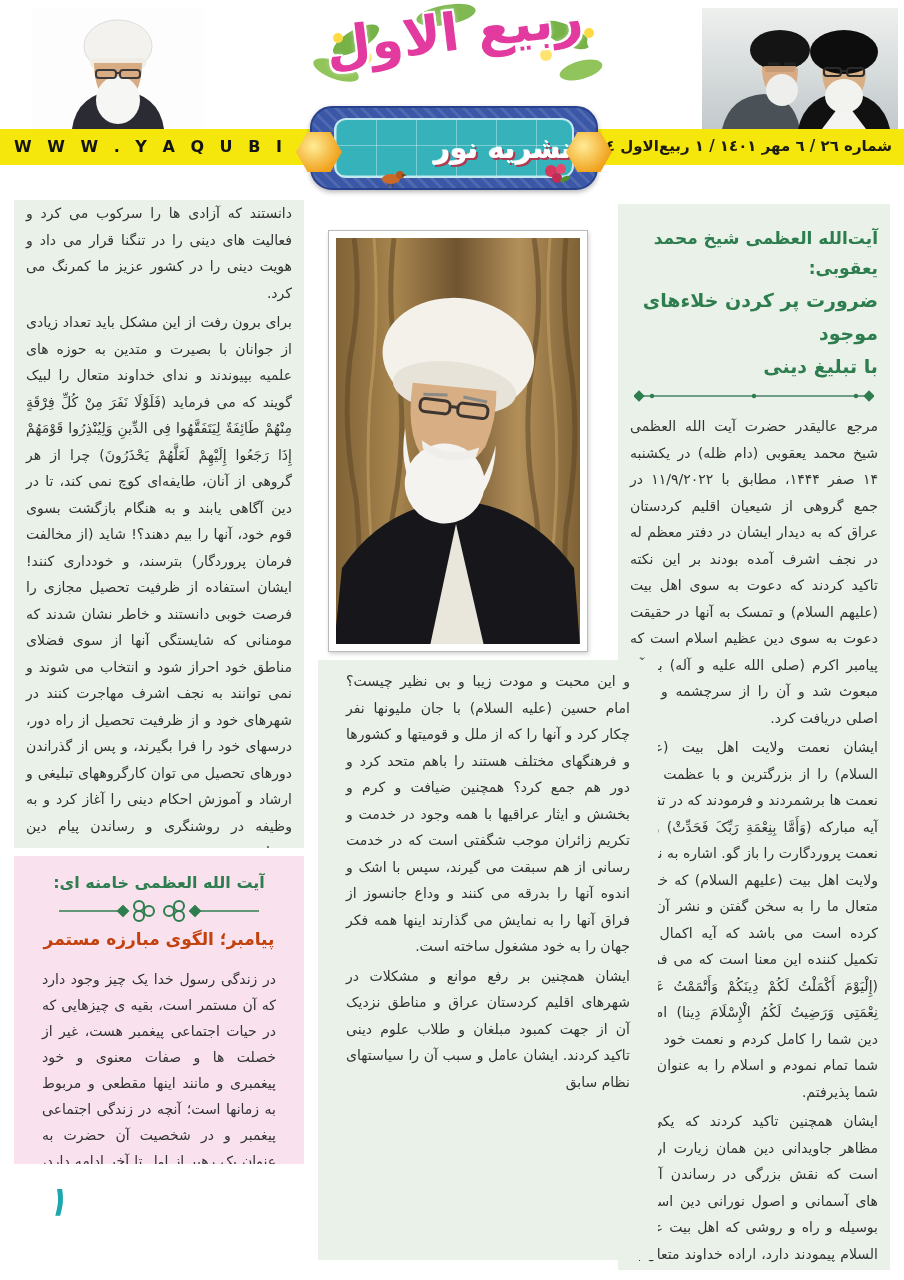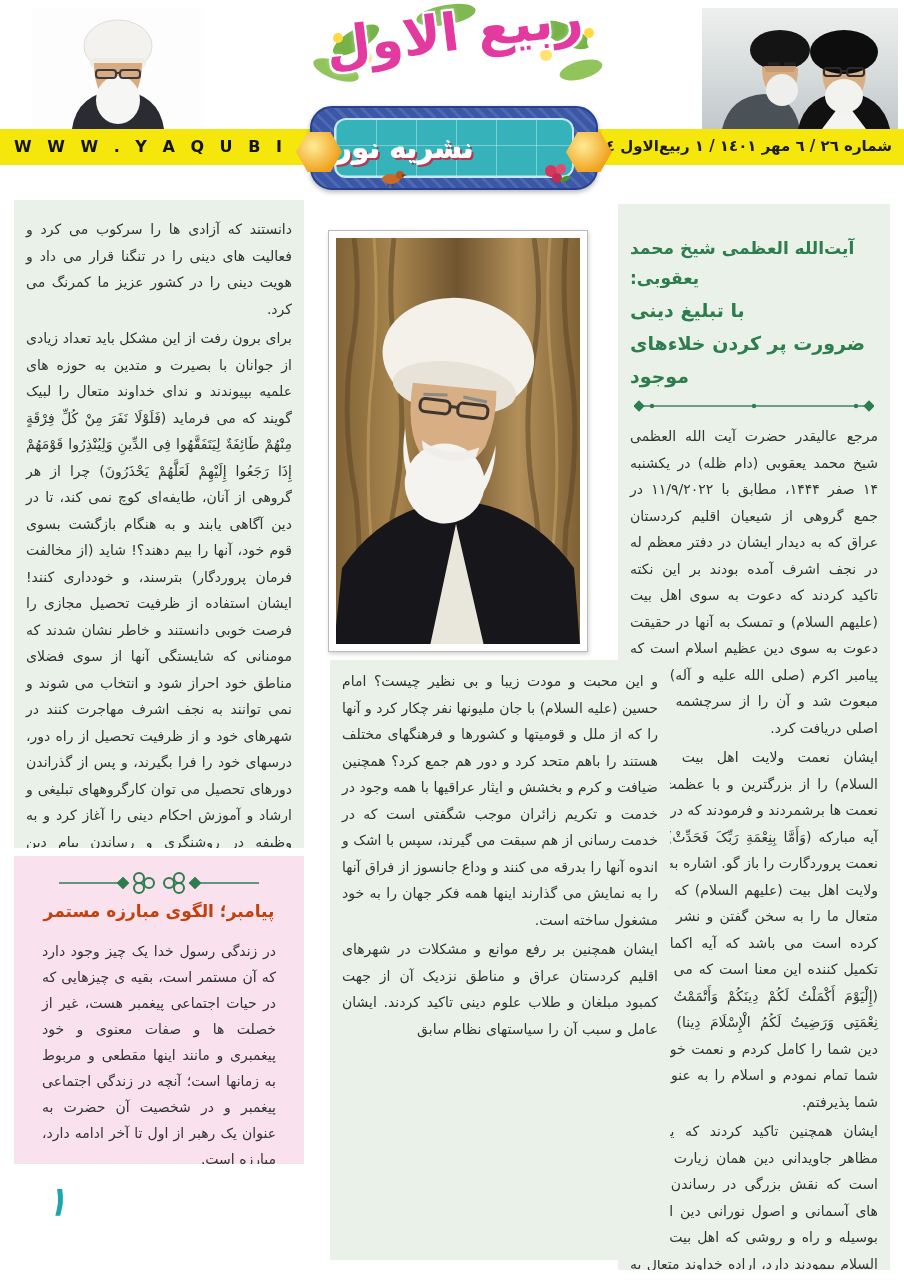--- a/index.html
+++ b/index.html
@@ -19,43 +19,43 @@
   .masthead{position:absolute;left:296px;top:0;width:316px;height:114px;z-index:2;}
   .masthead-callig{position:absolute;left:0;top:2px;width:100%;text-align:center;
      font-size:52px;font-weight:bold;color:#e23a9e;transform:rotate(-7deg);
      text-shadow:0 0 3px #fff,0 0 6px #fff,2px 2px 0 #fff,-2px -2px 0 #fff,2px -2px 0 #fff,-2px 2px 0 #fff;}
 
   .emblem{position:absolute;left:310px;top:106px;width:288px;height:84px;z-index:3;
      background:#3b57a7;border:2px solid #28418c;border-radius:22px;
      background-image:repeating-linear-gradient(45deg,rgba(255,255,255,.10) 0 3px,transparent 3px 9px);
      box-shadow:0 2px 5px rgba(0,0,0,.3);}
   .emblem-inner{position:absolute;left:22px;right:22px;top:10px;bottom:10px;background:#35b2ba;
-     border-radius:12px;border:2px solid #c4e9f0;display:flex;align-items:center;justify-content:flex-end;
+     border-radius:12px;border:2px solid #c4e9f0;display:flex;align-items:center;justify-content:flex-start;
      background-image:
        repeating-linear-gradient(0deg,rgba(255,255,255,.35) 0 1px,transparent 1px 30px),
        repeating-linear-gradient(90deg,rgba(255,255,255,.35) 0 1px,transparent 1px 40px);}
   .emblem-title{color:#ffffff;font-weight:bold;font-size:28px;
      text-shadow:2px 2px 0 #b03a52,-1px -1px 0 #e8fbfb;}
   .hex{position:absolute;top:24px;width:46px;height:40px;z-index:4;
      clip-path:polygon(25% 0,75% 0,100% 50%,75% 100%,25% 100%,0 50%);
      background:radial-gradient(circle at 38% 35%,#ffec96,#f0a21e 70%);}
   .hex-left{left:-16px;}
   .hex-right{right:-16px;}
   .emblem-bird{position:absolute;left:66px;bottom:1px;}
   .emblem-flower{position:absolute;right:26px;bottom:3px;}
 
   
   .textcol{position:absolute;background:#e9f1e9;color:#333;overflow:hidden;
            font-size:14px;line-height:26.5px;text-align:justify;}
   .textcol p{margin:0 0 3px 0;}
   .col-right{left:618px;top:204px;width:272px;height:1066px;padding:12px 12px 8px;}
-  .col-mid-text{left:330px;top:660px;width:340px;height:600px;padding:8px 12px;}
-  .col-left-text{left:14px;top:200px;width:290px;height:648px;padding:16px 12px;}
-
-  .article-title{color:#2e7d4e;font-weight:bold;text-align:left;line-height:1.75;margin:18px 0 6px;}
+  .col-mid-text{left:318px;top:660px;width:340px;height:600px;padding:8px 28px;}
+  .col-left-text{left:14px;top:200px;width:290px;height:648px;padding:0 12px;}
+
+  .article-title{color:#2e7d4e;font-weight:bold;text-align:right;line-height:1.75;margin:8px 0 6px;}
   .article-title .t1{font-size:17px;display:block;}
   .article-title .t2{font-size:19px;display:block;}
   .divider{display:block;margin:2px auto 10px;}
 
   .photo-frame{position:absolute;left:328px;top:230px;width:260px;height:422px;background:#ffffff;
      border:1px solid #b9bcb9;padding:7px;box-shadow:1px 2px 4px rgba(0,0,0,.18);}
   .photo-frame .inner{width:100%;height:100%;overflow:hidden;}
 
   .pink-box{position:absolute;left:14px;top:856px;width:290px;height:308px;background:#f9e2ed;
      padding:14px 14px 8px;color:#333;font-size:14px;line-height:26px;text-align:justify;overflow:hidden;}
@@ -163,22 +163,22 @@
       <ellipse cx="142" cy="88" rx="19" ry="17" fill="#f2f2ef"></ellipse>
       <rect x="122" y="60" width="17" height="8" rx="3" fill="none" stroke="#2a2a2a" stroke-width="2"></rect>
       <rect x="145" y="60" width="17" height="8" rx="3" fill="none" stroke="#2a2a2a" stroke-width="2"></rect>
       <line x1="139" y1="63" x2="145" y2="63" stroke="#2a2a2a" stroke-width="2"></line>
     </svg>
   </div>
 
   <div class="textcol col-right">
     <h2 class="article-title">
       <span class="t1">آیت‌الله العظمی شیخ محمد یعقوبی:</span>
+      <span class="t2">ضرورت پر کردن خلاءهای موجود</span>
       <span class="t2">با تبلیغ دینی</span>
-      <span class="t2">ضرورت پر کردن خلاءهای موجود</span>
     </h2>
     <svg class="divider" width="240" height="14" viewBox="0 0 240 14">
       <line x1="10" y1="7" x2="230" y2="7" stroke="#44806a" stroke-width="1.5"></line>
       <rect x="1" y="3" width="8" height="8" fill="#2e7d4e" transform="rotate(45 5 7)"></rect>
       <rect x="231" y="3" width="8" height="8" fill="#2e7d4e" transform="rotate(45 235 7)"></rect>
       <circle cx="18" cy="7" r="2.2" fill="#2e7d4e"></circle>
       <circle cx="120" cy="7" r="2.2" fill="#2e7d4e"></circle>
       <circle cx="222" cy="7" r="2.2" fill="#2e7d4e"></circle>
     </svg>
     <p>مرجع عالیقدر حضرت آیت الله العظمی شیخ محمد یعقوبی (دام ظله) در یکشنبه ۱۴ صفر ۱۴۴۴، مطابق با ۱۱/۹/۲۰۲۲ در جمع گروهی از شیعیان اقلیم کردستان عراق که به دیدار ایشان در دفتر معظم له در نجف اشرف آمده بودند بر این نکته تاکید کردند که دعوت به سوی اهل بیت (علیهم السلام) و تمسک به آنها در حقیقت دعوت به سوی دین عظیم اسلام است که پیامبر اکرم (صلی الله علیه و آله) به آن مبعوث شد و آن را از سرچشمه و منبع اصلی دریافت کرد.</p>
@@ -234,20 +234,21 @@
     <p>و این محبت و مودت زیبا و بی نظیر چیست؟ امام حسین (علیه السلام) با جان ملیونها نفر چکار کرد و آنها را که از ملل و قومیتها و کشورها و فرهنگهای مختلف هستند را باهم متحد کرد و دور هم جمع کرد؟ همچنین ضیافت و کرم و بخشش و ایثار عراقیها با همه وجود در خدمت و تکریم زائران موجب شگفتی است که در خدمت رسانی از هم سبقت می گیرند، سپس با اشک و اندوه آنها را بدرقه می کنند و وداع جانسوز از فراق آنها را به نمایش می گذارند اینها همه فکر جهان را به خود مشغول ساخته است.</p>
     <p>ایشان همچنین بر رفع موانع و مشکلات در شهرهای اقلیم کردستان عراق و مناطق نزدیک آن از جهت کمبود مبلغان و طلاب علوم دینی تاکید کردند. ایشان عامل و سبب آن را سیاستهای نظام سابق</p>
   </div>
 
   <div class="textcol col-left-text">
     <p>دانستند که آزادی ها را سرکوب می کرد و فعالیت های دینی را در تنگنا قرار می داد و هویت دینی را در کشور عزیز ما کمرنگ می کرد.</p>
     <p>برای برون رفت از این مشکل باید تعداد زیادی از جوانان با بصیرت و متدین به حوزه های علمیه بپیوندند و ندای خداوند متعال را لبیک گویند که می فرماید (فَلَوْلَا نَفَرَ مِنْ کُلِّ فِرْقَةٍ مِنْهُمْ طَائِفَةٌ لِیَتَفَقَّهُوا فِی الدِّینِ وَلِیُنْذِرُوا قَوْمَهُمْ إِذَا رَجَعُوا إِلَیْهِمْ لَعَلَّهُمْ یَحْذَرُونَ) چرا از هر گروهی از آنان، طایفه‌ای کوچ نمی کند، تا در دین آگاهی یابند و به هنگام بازگشت بسوی قوم خود، آنها را بیم دهند؟! شاید (از مخالفت فرمان پروردگار) بترسند، و خودداری کنند! ایشان استفاده از ظرفیت تحصیل مجازی را فرصت خوبی دانستند و خاطر نشان شدند که مومنانی که شایستگی آنها از سوی فضلای مناطق خود احراز شود و انتخاب می شوند و نمی توانند به نجف اشرف مهاجرت کنند در شهرهای خود و از ظرفیت تحصیل از راه دور، درسهای خود را فرا بگیرند، و پس از گذراندن دورهای تحصیل می توان کارگروههای تبلیغی و ارشاد و آموزش احکام دینی را آغاز کرد و به وظیفه در روشنگری و رساندن پیام دین بپردازند.</p>
   </div>
 
   <div class="pink-box">
+    <h3 class="bx-title">آیت الله العظمی خامنه ای:</h3>
     <svg class="ornament" width="200" height="26" viewBox="0 0 200 26">
       <g fill="#2e7d4e" stroke="#2e7d4e">
         <line x1="0" y1="13" x2="62" y2="13" stroke-width="1.5"></line>
         <line x1="138" y1="13" x2="200" y2="13" stroke-width="1.5"></line>
         <rect x="60" y="9" width="8" height="8" transform="rotate(45 64 13)"></rect>
         <rect x="132" y="9" width="8" height="8" transform="rotate(45 136 13)"></rect>
         <g fill="none" stroke-width="2">
           <circle cx="80" cy="8" r="5"></circle>
             <circle cx="80" cy="18" r="5"></circle>
             <circle cx="90" cy="13" r="5"></circle>

